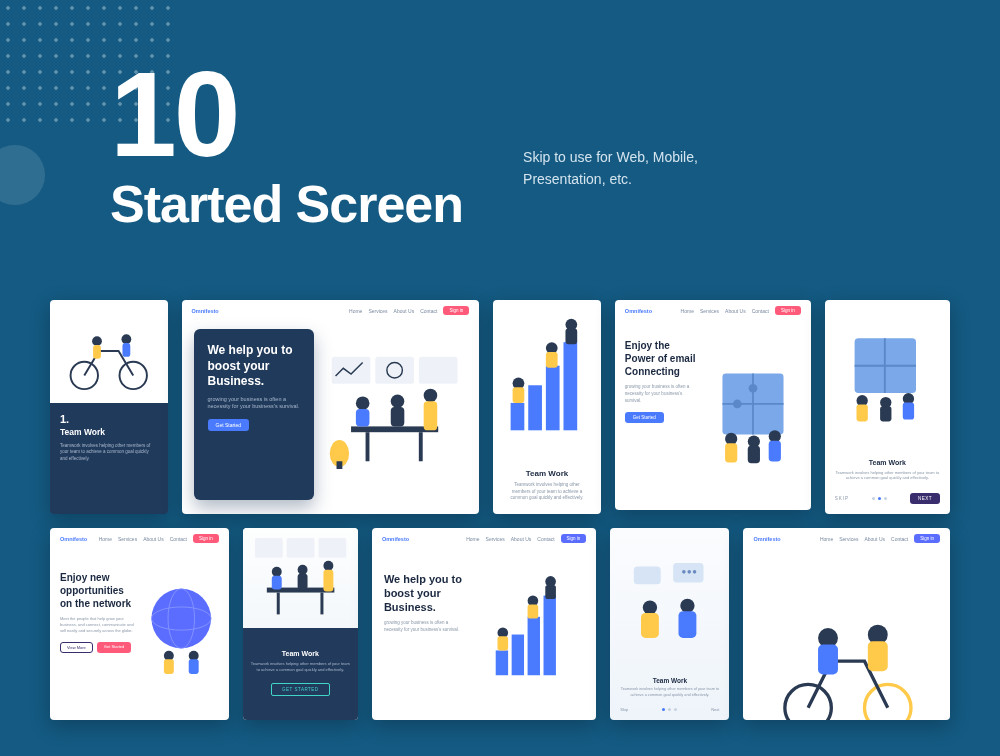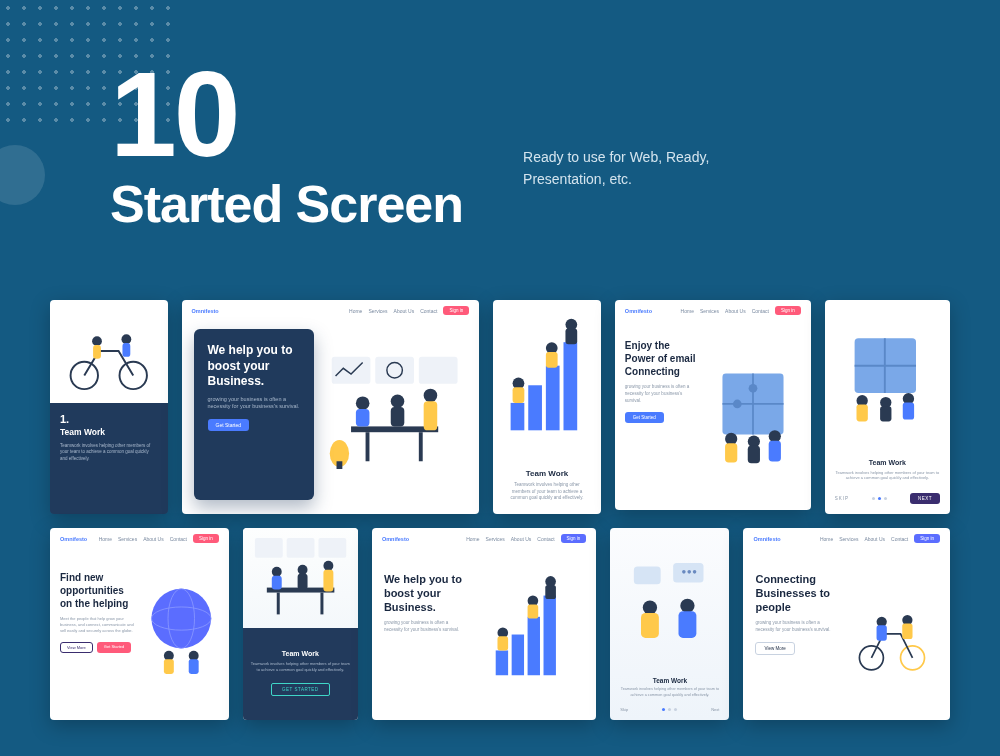--- a/index.html
+++ b/index.html
@@ -132,21 +132,21 @@
 <body>
 
 <div class="dots"></div>
 <div class="circle-deco"></div>
 
 <div class="hero">
   <div class="hero-left">
     <div class="big-num">10</div>
     <div class="big-title">Started Screen</div>
   </div>
-  <div class="hero-right">Ready to use for Web, Ready, Presentation, etc.</div>
+  <div class="hero-right">Skip to use for Web, Mobile, Presentation, etc.</div>
 </div>
 
 <div class="cards">
 
   <div class="row">
 
     <div class="card c1">
       <div class="c1-top">
         <svg viewBox="0 0 120 100">
           <circle cx="35" cy="75" r="14" fill="none" stroke="#2a3a52" stroke-width="2"></circle>
@@ -302,21 +302,21 @@
         <div class="navlinks">
           <span>Home</span>
           <span>Services</span>
           <span>About Us</span>
           <span>Contact</span>
           <span class="pill">Sign in</span>
         </div>
       </div>
       <div class="c6-body">
         <div class="c6-left">
-          <h3>Find new opportunities on the helping</h3>
+          <h3>Enjoy new opportunities on the network</h3>
           <p>Meet the people that help grow your business, and connect, communicate and sell easily and securely across the globe.</p>
           <div class="c6-btns">
             <span class="btn-outline">View More</span>
             <span class="btn-solid-red">Get Started</span>
           </div>
         </div>
         <div class="c6-right">
           <svg viewBox="0 0 90 140">
             <circle cx="45" cy="55" r="36" fill="#5b6dff"></circle>
             <ellipse cx="45" cy="55" rx="36" ry="14" fill="none" stroke="#8a98ff" stroke-width="1"></ellipse>
@@ -421,25 +421,20 @@
         <span class="logo">Omnifesto</span>
         <div class="navlinks">
           <span>Home</span>
           <span>Services</span>
           <span>About Us</span>
           <span>Contact</span>
           <span class="pill-blue">Sign in</span>
         </div>
       </div>
       <div class="c10-body">
-        <div class="c10-left">
-          <h3>Connecting Businesses to people</h3>
-          <p>growing your business is often a necessity for your business's survival.</p>
-          <span class="btn-outline2">View More</span>
-        </div>
         <div class="c10-right">
           <svg viewBox="0 0 110 120">
             <circle cx="32" cy="92" r="14" fill="none" stroke="#2a3a52" stroke-width="2"></circle>
             <circle cx="80" cy="92" r="14" fill="none" stroke="#ffc94a" stroke-width="2"></circle>
             <path d="M32 92 L46 64 L66 64 L80 92" stroke="#2a3a52" stroke-width="2" fill="none"></path>
             <circle cx="44" cy="50" r="6" fill="#2a3a52"></circle>
             <rect x="38" y="54" width="12" height="18" rx="3" fill="#4a7bff"></rect>
             <circle cx="74" cy="48" r="6" fill="#2a3a52"></circle>
             <rect x="68" y="52" width="12" height="18" rx="3" fill="#ffc94a"></rect>
           </svg>

